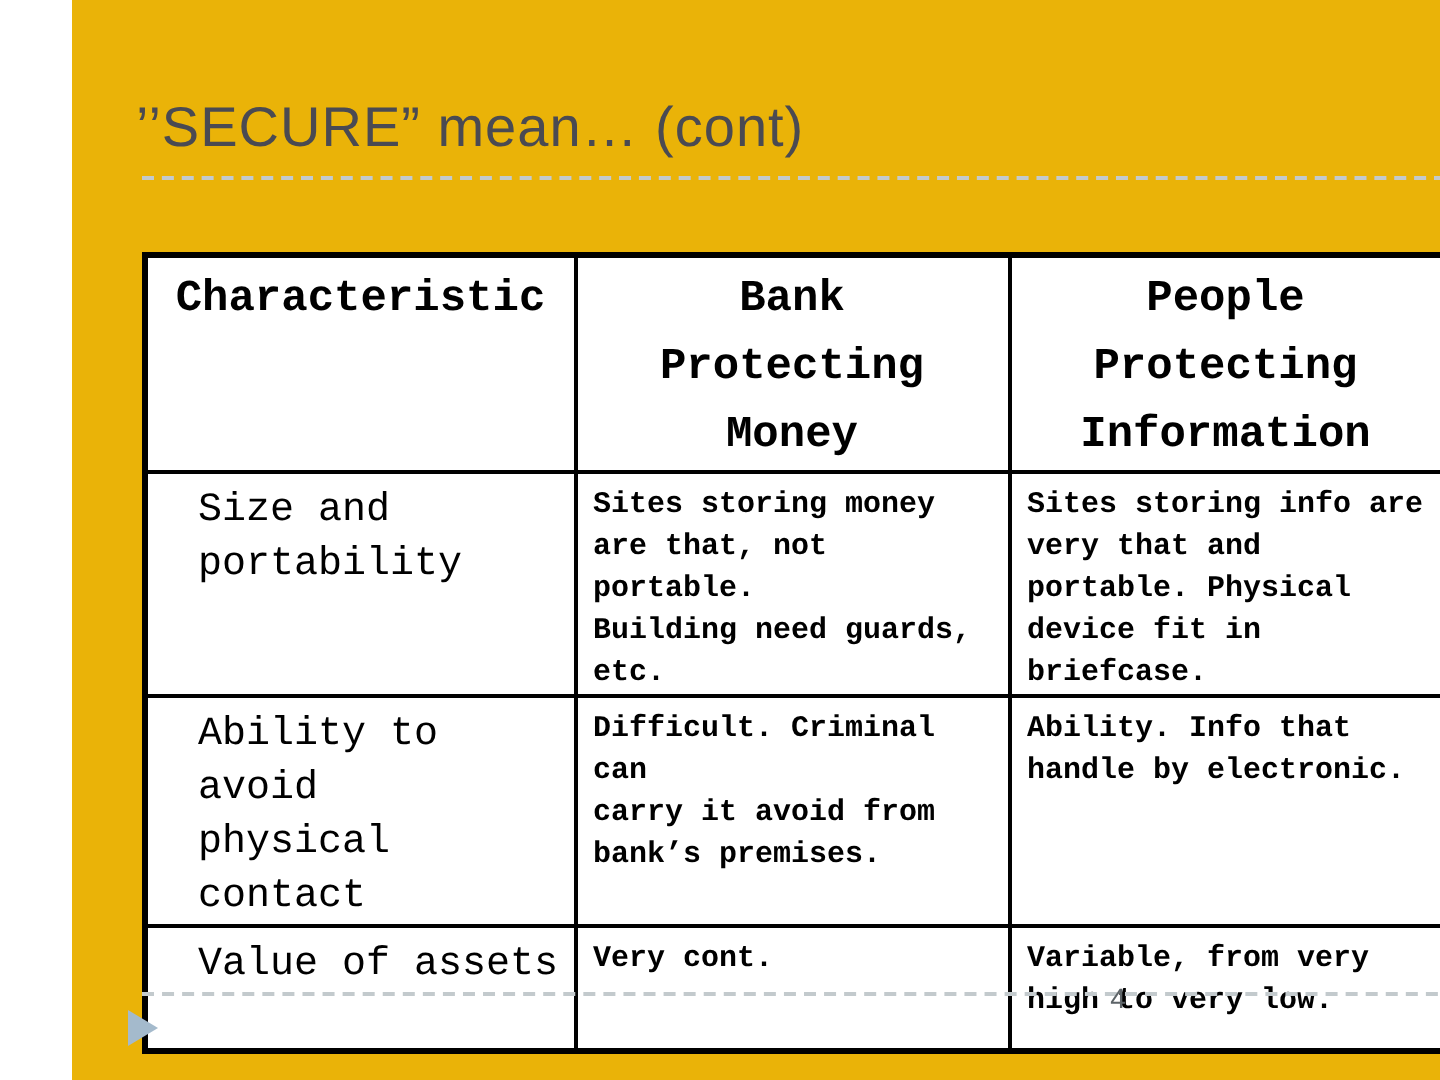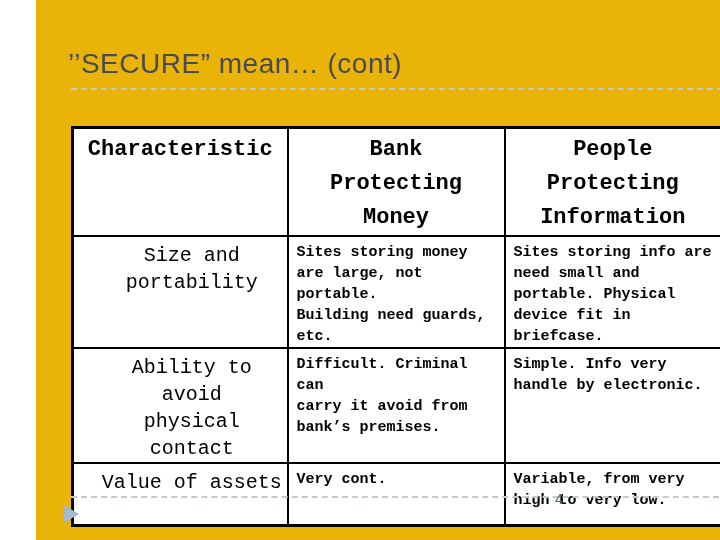--- a/index.html
+++ b/index.html
@@ -70,21 +70,21 @@
     font-size: 22px;
     font-weight: bold;
     line-height: 34px;
     text-align: center;
     padding: 4px 4px 0 4px;
   }
   td.label-cell {
     font-size: 20px;
     font-weight: normal;
     line-height: 27px;
-    text-align: center;
+    text-align: left;
     padding: 5px 2px 0 25px;
   }
   td.body-cell {
     font-size: 15px;
     font-weight: bold;
     line-height: 21px;
     text-align: left;
     padding: 5px 4px 0 8px;
   }
   .page-number {
@@ -128,35 +128,35 @@
         <th class="head-cell">Bank
 Protecting
 Money</th>
         <th class="head-cell">People
 Protecting
 Information</th>
       </tr>
       <tr class="row-1">
         <td class="label-cell">Size and portability</td>
         <td class="body-cell">Sites storing money
-are large, not portable.
+are that, not portable.
 Building need guards,
 etc.</td>
         <td class="body-cell">Sites storing info are
-need small and
+very that and
 portable. Physical
 device fit in briefcase.</td>
       </tr>
       <tr class="row-2">
         <td class="label-cell">Ability to avoid
 physical contact</td>
         <td class="body-cell">Difficult. Criminal can
 carry it avoid from
 bank’s premises.</td>
-        <td class="body-cell">Simple. Info very
+        <td class="body-cell">Ability. Info that
 handle by electronic.</td>
       </tr>
       <tr class="row-3">
         <td class="label-cell">Value of assets</td>
         <td class="body-cell">Very cont.</td>
         <td class="body-cell">Variable, from very
 high to very low.</td>
       </tr>
     </tbody>
   </table>

